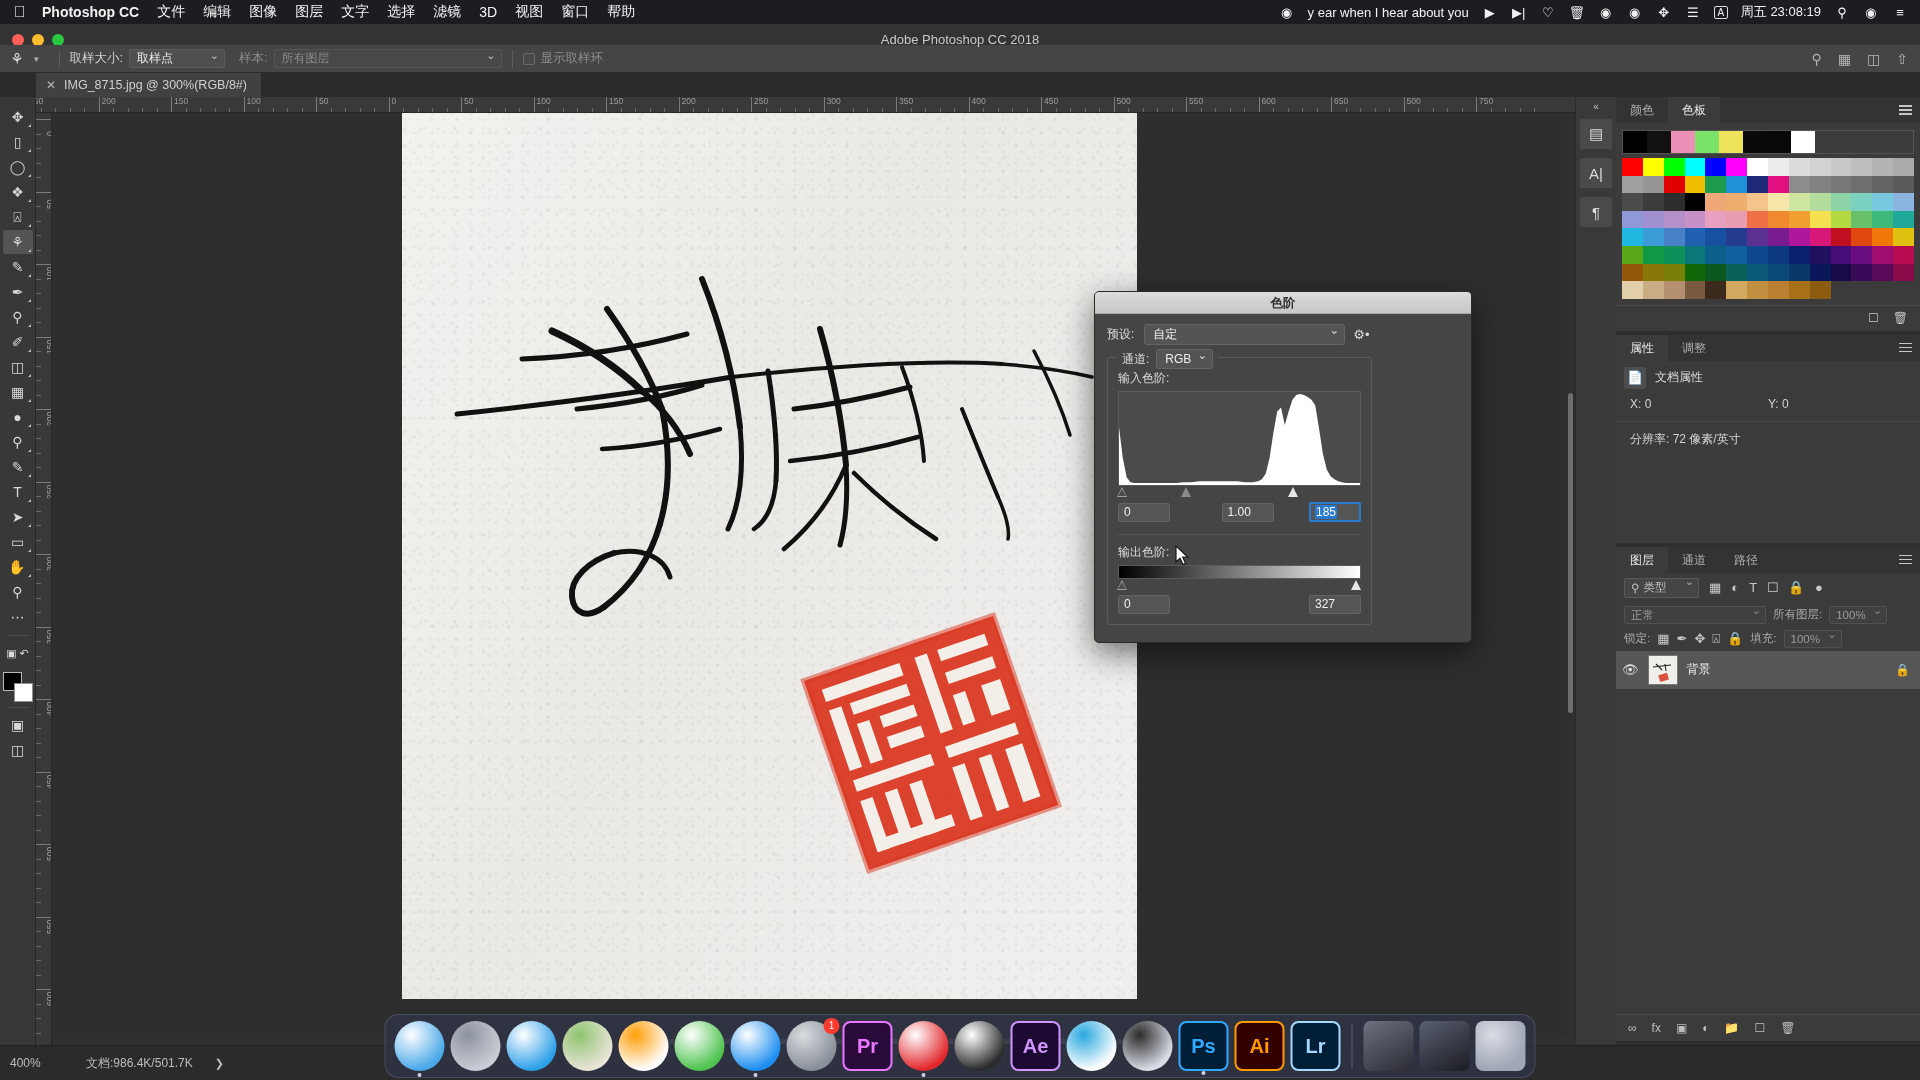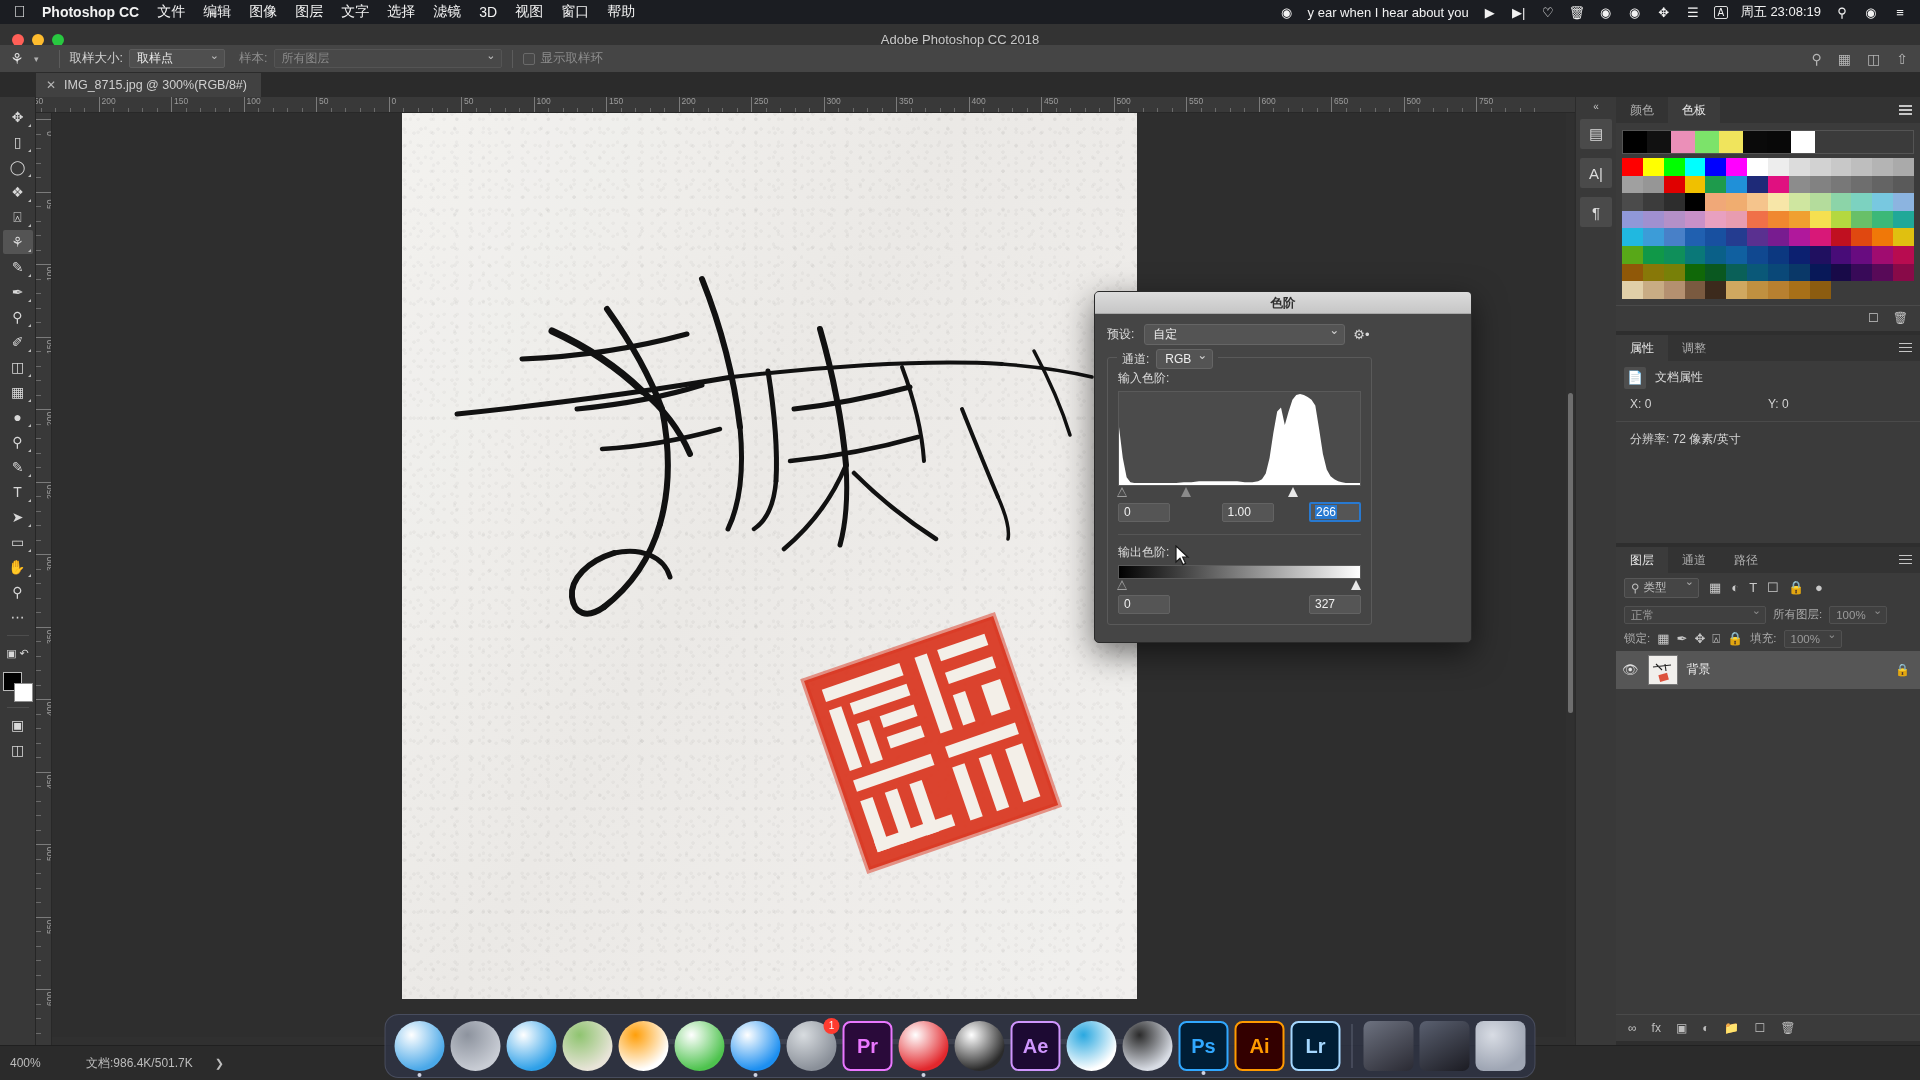--- a/index.html
+++ b/index.html
@@ -726,21 +726,21 @@
             <i></i>
           </div>
         <div class="handle h-white" id="h-high" style="left: 169.96px;">
             <i></i>
           </div>
       </div>
 
       <div class="row" style="justify-content:space-between;width:243px;margin-top:3px">
         <span class="num">0</span>
         <span class="num" style="margin-left:16px">1.00</span>
-        <span class="num sel"><span>266</span></span>
+        <span class="num sel"><span>185</span></span>
       </div>
 
       <div style="height:1px;background:#565656;margin:12px 0 9px;width:243px"></div>
 
       <div class="sec-label">输出色阶:</div>
       <div id="outgrad"></div>
       <div id="slider-track" style="position:relative;width:243px;height:13px">
         <div class="handle h-black" style="left:-1px"></div>
         <div class="handle h-white" style="left:233px">
             <i></i>

